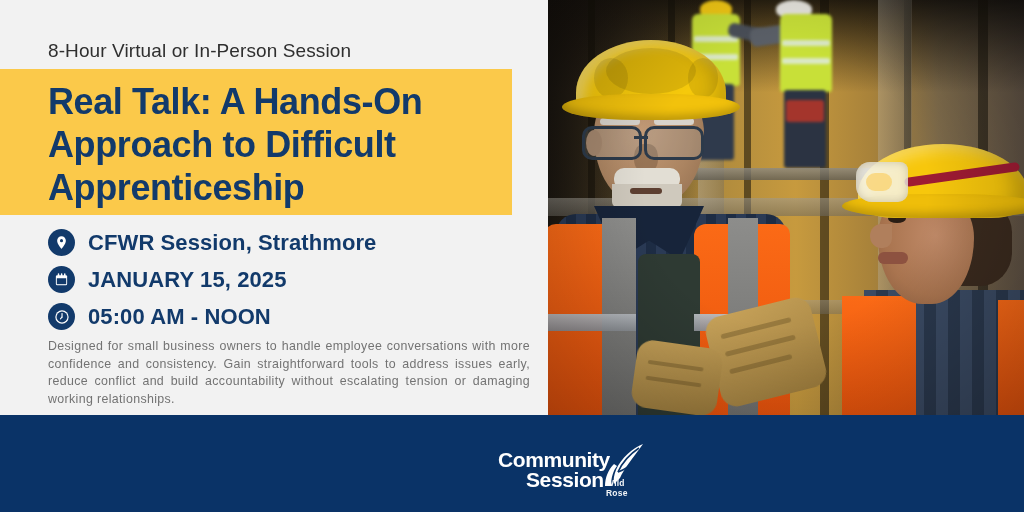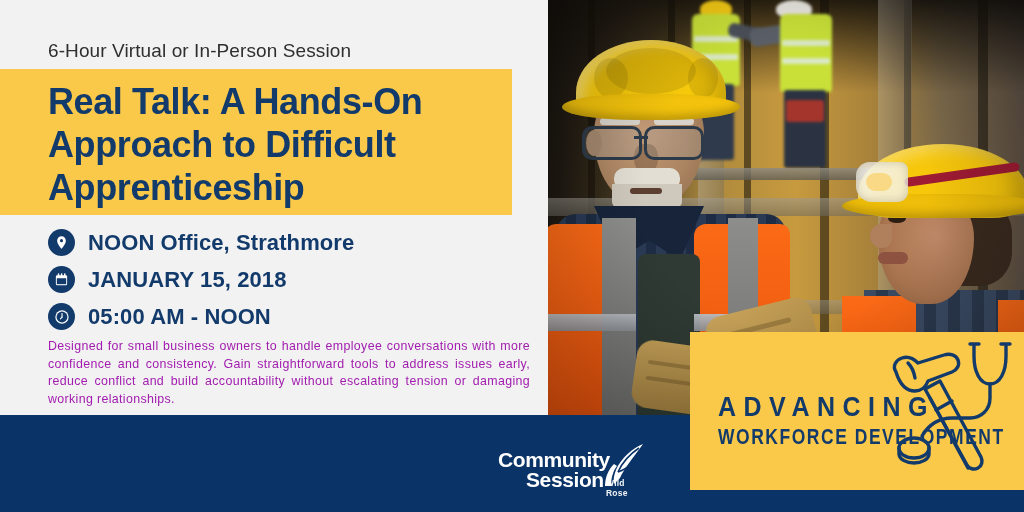--- a/index.html
+++ b/index.html
@@ -110,21 +110,21 @@
      font-size:36px;line-height:43px;font-weight:bold;color:#123a6b;letter-spacing:-.4px;}
 
   .details{position:absolute;left:48px;top:226px;width:470px;}
   .drow{display:flex;align-items:center;height:33px;margin-bottom:4px;}
   .dicon{width:27px;height:27px;border-radius:50%;background:#123a6b;
      display:flex;align-items:center;justify-content:center;flex:0 0 27px;margin-right:13px;}
   .dicon svg{display:block;}
   .dtext{font-size:22px;font-weight:bold;color:#123a6b;letter-spacing:.1px;}
 
   .body{position:absolute;left:48px;top:338px;width:482px;
-     font-size:12.4px;line-height:17.6px;color:#a21caf;text-align:justify;letter-spacing:.35px;}
+     font-size:12.4px;line-height:17.6px;color:#737373;text-align:justify;letter-spacing:.35px;}
 
   
   .footer{position:absolute;left:0;top:415px;width:1024px;height:97px;background:#0a3367;}
   .foottext{position:absolute;left:48px;top:455px;width:430px;
      font-size:11.4px;line-height:16px;font-weight:bold;color:#ffffff;letter-spacing:.15px;}
 
   .cflogo{position:absolute;left:498px;top:446px;width:150px;height:52px;color:#fff;}
   .cf-c{position:absolute;left:0;top:2px;font-size:21px;font-weight:bold;letter-spacing:-.4px;}
   .cf-f{position:absolute;left:28px;top:22px;font-size:21px;font-weight:bold;letter-spacing:-.4px;}
   .cf-w{position:absolute;left:108px;top:32px;font-size:8.5px;font-weight:bold;letter-spacing:.2px;opacity:.95;}
@@ -230,47 +230,47 @@
       <div class="gl-det" style="left:14px;top:54px;width:64px;height:5px;"></div>
     </div>
     <div class="glove" style="left:86px;top:344px;width:86px;height:68px;transform:rotate(8deg);">
       <div class="gl-det" style="left:12px;top:20px;width:56px;height:4px;"></div>
       <div class="gl-det" style="left:12px;top:36px;width:56px;height:4px;"></div>
     </div>
 
     <div class="vig"></div>
   </div>
 
-  <div class="kicker">6-Hour Virtual or In-Person Session</div>
+  <div class="kicker">8-Hour Virtual or In-Person Session</div>
 
   <div class="titleband"></div>
   <div class="title">Real Talk: A Hands-On Approach to Difficult Apprenticeship</div>
 
   <div class="details">
 
     <div class="drow">
       <span class="dicon">
         <svg width="15" height="15" viewBox="0 0 24 24" fill="#ffffff">
           <path d="M12 2C8.1 2 5 5.1 5 9c0 5.2 7 13 7 13s7-7.8 7-13c0-3.9-3.1-7-7-7zm0 9.5A2.5 2.5 0 1 1 12 6.5a2.5 2.5 0 0 1 0 5z"></path>
         </svg>
       </span>
-      <span class="dtext">NOON Office, Strathmore</span>
+      <span class="dtext">CFWR Session, Strathmore</span>
     </div>
 
     <div class="drow">
       <span class="dicon">
         <svg width="15" height="15" viewBox="0 0 24 24" fill="#ffffff">
           <rect x="3" y="5" width="18" height="16" rx="2"></rect>
           <rect x="4.5" y="10" width="15" height="9.5" fill="#123a6b"></rect>
           <rect x="6" y="2" width="2.4" height="5" rx="1.2"></rect>
           <rect x="11" y="2" width="2.4" height="5" rx="1.2"></rect>
           <rect x="16" y="2" width="2.4" height="5" rx="1.2"></rect>
         </svg>
       </span>
-      <span class="dtext">JANUARY 15, 2018</span>
+      <span class="dtext">JANUARY 15, 2025</span>
     </div>
 
     <div class="drow">
       <span class="dicon">
         <svg width="16" height="16" viewBox="0 0 24 24">
           <circle cx="12" cy="12" r="10" fill="#ffffff"></circle>
           <circle cx="12" cy="12" r="8.2" fill="#123a6b"></circle>
           <rect x="11.2" y="6" width="1.7" height="7" rx=".8" fill="#ffffff"></rect>
           <rect x="11.2" y="11.4" width="1.6" height="5" rx=".8" fill="#ffffff" transform="rotate(40 12 12)"></rect>
         </svg>
@@ -291,35 +291,14 @@
     <span class="cf-mark">
       <svg width="54" height="52" viewBox="0 0 54 52">
         <path d="M49 2C39 6 27 16 22 28c-2 5-3 10-2 14l6-6c4-9 12-19 23-34z" fill="#ffffff"></path>
         <path d="M45 6c-9 6-17 15-21 24" stroke="#0a3367" stroke-width="1.6" fill="none"></path>
         <path d="M24 30c6-2 12-6 16-12" stroke="#0a3367" stroke-width="1.4" fill="none"></path>
         <path d="M20 22c-6 6-9 14-9 22h6c0-8 2-15 6-20z" fill="#ffffff"></path>
       </svg>
     </span>
   </div>
 
-  <div class="badge">
-    <span class="badge-a">ADVANCING</span>
-    <span class="badge-w">WORKFORCE DEVELOPMENT</span>
-    <span class="badge-art">
-      <svg width="148" height="150" viewBox="0 0 148 150" fill="none" stroke="#123a6b" stroke-width="3.4" stroke-linecap="round" stroke-linejoin="round">
-
-        <path d="M18 36c-4-6 0-12 6-14 6-2 12 1 16 5l26-8c6-2 12 0 14 5 2 5-1 10-6 12l-24 9c-2 6-7 10-13 10-8 0-15-6-19-19z"></path>
-        <path d="M30 27c4 4 6 9 7 15"></path>
-
-        <path d="M47 53l42 76c2 4 7 5 11 3s5-7 3-11L62 45z"></path>
-        <path d="M52 62l38 70"></path>
-        <path d="M58 74l16-9"></path>
-
-        <path d="M96 10v10c0 16 6 28 16 28s16-12 16-28V10"></path>
-        <path d="M92 8h9M123 8h9"></path>
-        <path d="M112 48v14c0 12-9 20-20 20H74c-14 0-24 8-30 18"></path>
-        <ellipse cx="36" cy="112" rx="15" ry="10"></ellipse>
-        <path d="M21 112v6c0 5 7 9 15 9s15-4 15-9v-6"></path>
-      </svg>
-    </span>
-  </div>
 
 </div>
 
 </body></html>

